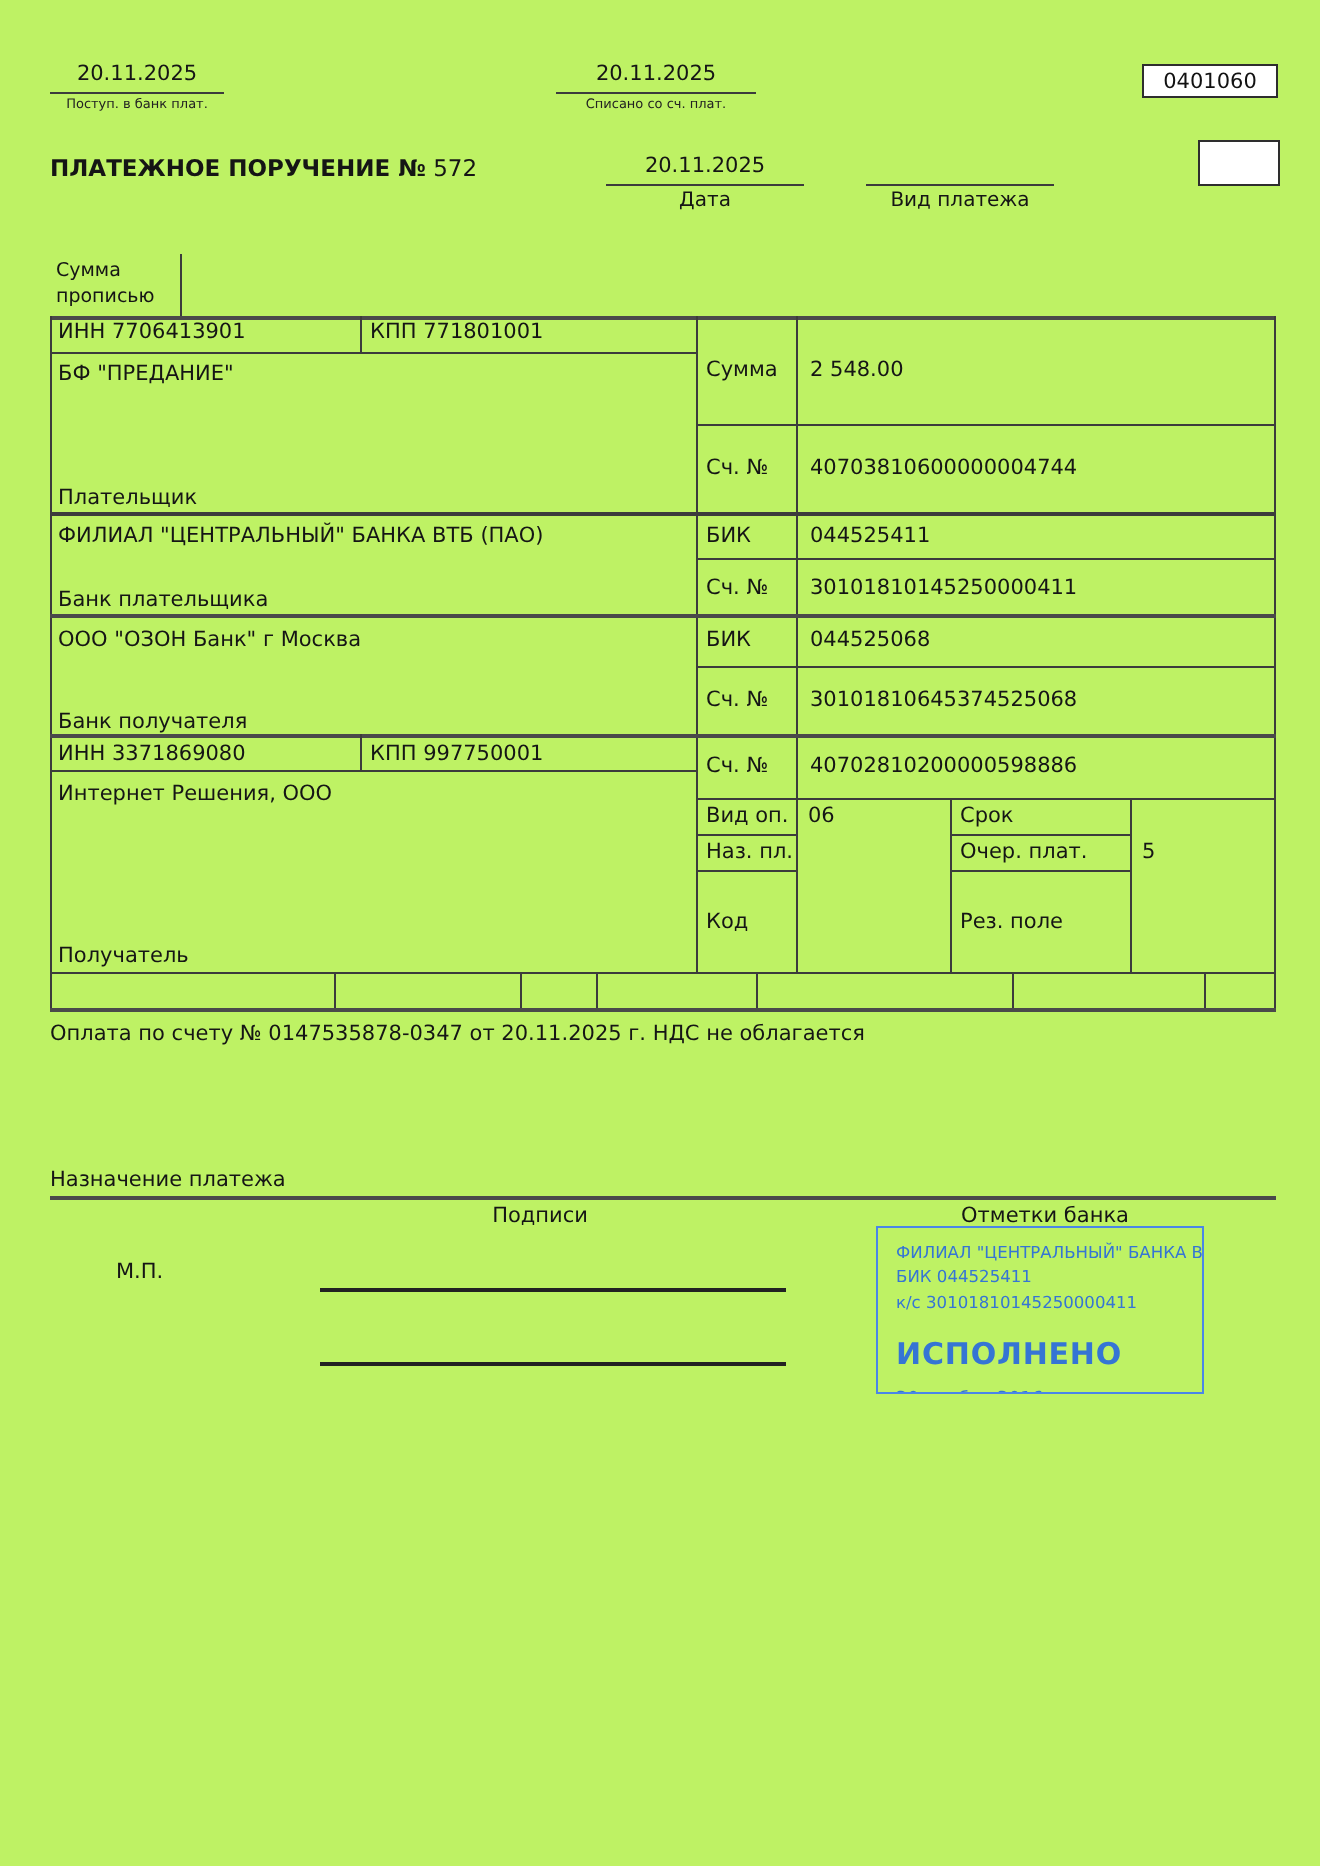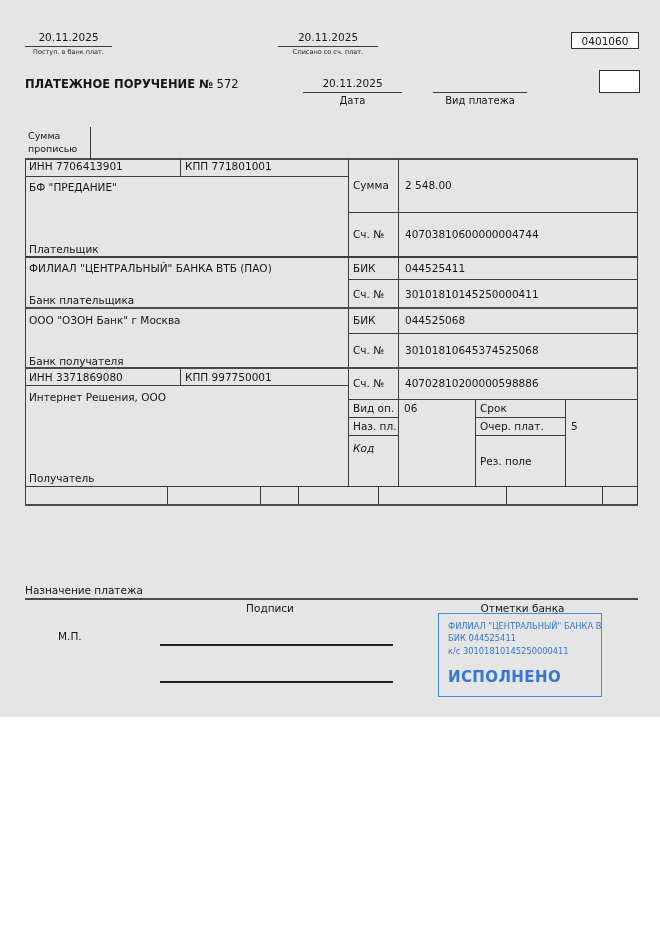--- a/index.html
+++ b/index.html
@@ -1,17 +1,17 @@
 <!DOCTYPE html>
 <html><head>
 <meta charset="utf-8">
 <style>
   html,body { margin:0; padding:0; background:#ffffff; }
   .page {
-    position:relative; width:660px; height:717px; background:#e5e5e5;
+    position:relative; width:660px; height:933px; background:#bef264;
     font-family:"DejaVu Sans","Liberation Sans",sans-serif; color:#111;
     overflow:hidden;
   }
   .t  { position:absolute; font-size:10.5px; color:#151515; white-space:nowrap; line-height:1.2; }
   .sm { font-size:6.5px; color:#222; }
   .lbl { font-size:10px; }
   .ctr { text-align:center; }
   .b  { font-weight:bold; }
   .hline { position:absolute; background:#3c3c3c; height:1px; }
   .vline { position:absolute; background:#3c3c3c; width:1px; }
@@ -111,34 +111,35 @@
   <div class="t" style="left:353px; top:402px;">Вид оп.</div>
   <div class="t" style="left:404px; top:402px;">06</div>
   <div class="t" style="left:480px; top:402px;">Срок</div>
   <div class="hline" style="left:348px; top:417px; width:50px;"></div>
   <div class="hline" style="left:475px; top:417px; width:90px;"></div>
   <div class="t" style="left:353px; top:420px;">Наз. пл.</div>
   <div class="t" style="left:480px; top:420px;">Очер. плат.</div>
   <div class="t" style="left:571px; top:420px;">5</div>
   <div class="hline" style="left:348px; top:435px; width:50px;"></div>
   <div class="hline" style="left:475px; top:435px; width:90px;"></div>
-  <div class="t" style="left:353px; top:442px;font-style:italic;">Код</div>
+  <div class="t" style="left:353px; top:455px;">Код</div>
   <div class="t" style="left:480px; top:455px;">Рез. поле</div>
 
   <div class="t" style="left:29px; top:472px;">Получатель</div>
   <div class="hline" style="left:25px; top:486px; width:613px;"></div>
 
   <div class="vline" style="left:167px; top:486px; height:18px;"></div>
   <div class="vline" style="left:260px; top:486px; height:18px;"></div>
   <div class="vline" style="left:298px; top:486px; height:18px;"></div>
   <div class="vline" style="left:378px; top:486px; height:18px;"></div>
   <div class="vline" style="left:506px; top:486px; height:18px;"></div>
   <div class="vline" style="left:602px; top:486px; height:18px;"></div>
   <div class="hline thick" style="left:25px; top:504px; width:613px;"></div>
 
+  <div class="t" style="left:25px; top:511px;">Оплата по счету № 0147535878-0347 от 20.11.2025 г. НДС не облагается</div>
   <div class="t" style="left:25px; top:584px;">Назначение платежа</div>
   <div class="hline thick" style="left:25px; top:598px; width:613px;"></div>
 
   <div class="t ctr" style="left:180px; top:602px; width:180px;">Подписи</div>
   <div class="t ctr" style="left:440px; top:602px; width:165px;">Отметки банка</div>
   <div class="t" style="left:58px; top:630px;">М.П.</div>
   <div class="hline" style="left:160px; top:644px; width:233px; height:1.5px; background:#222;"></div>
   <div class="hline" style="left:160px; top:681px; width:233px; height:1.5px; background:#222;"></div>
 
   <div class="stamp">

